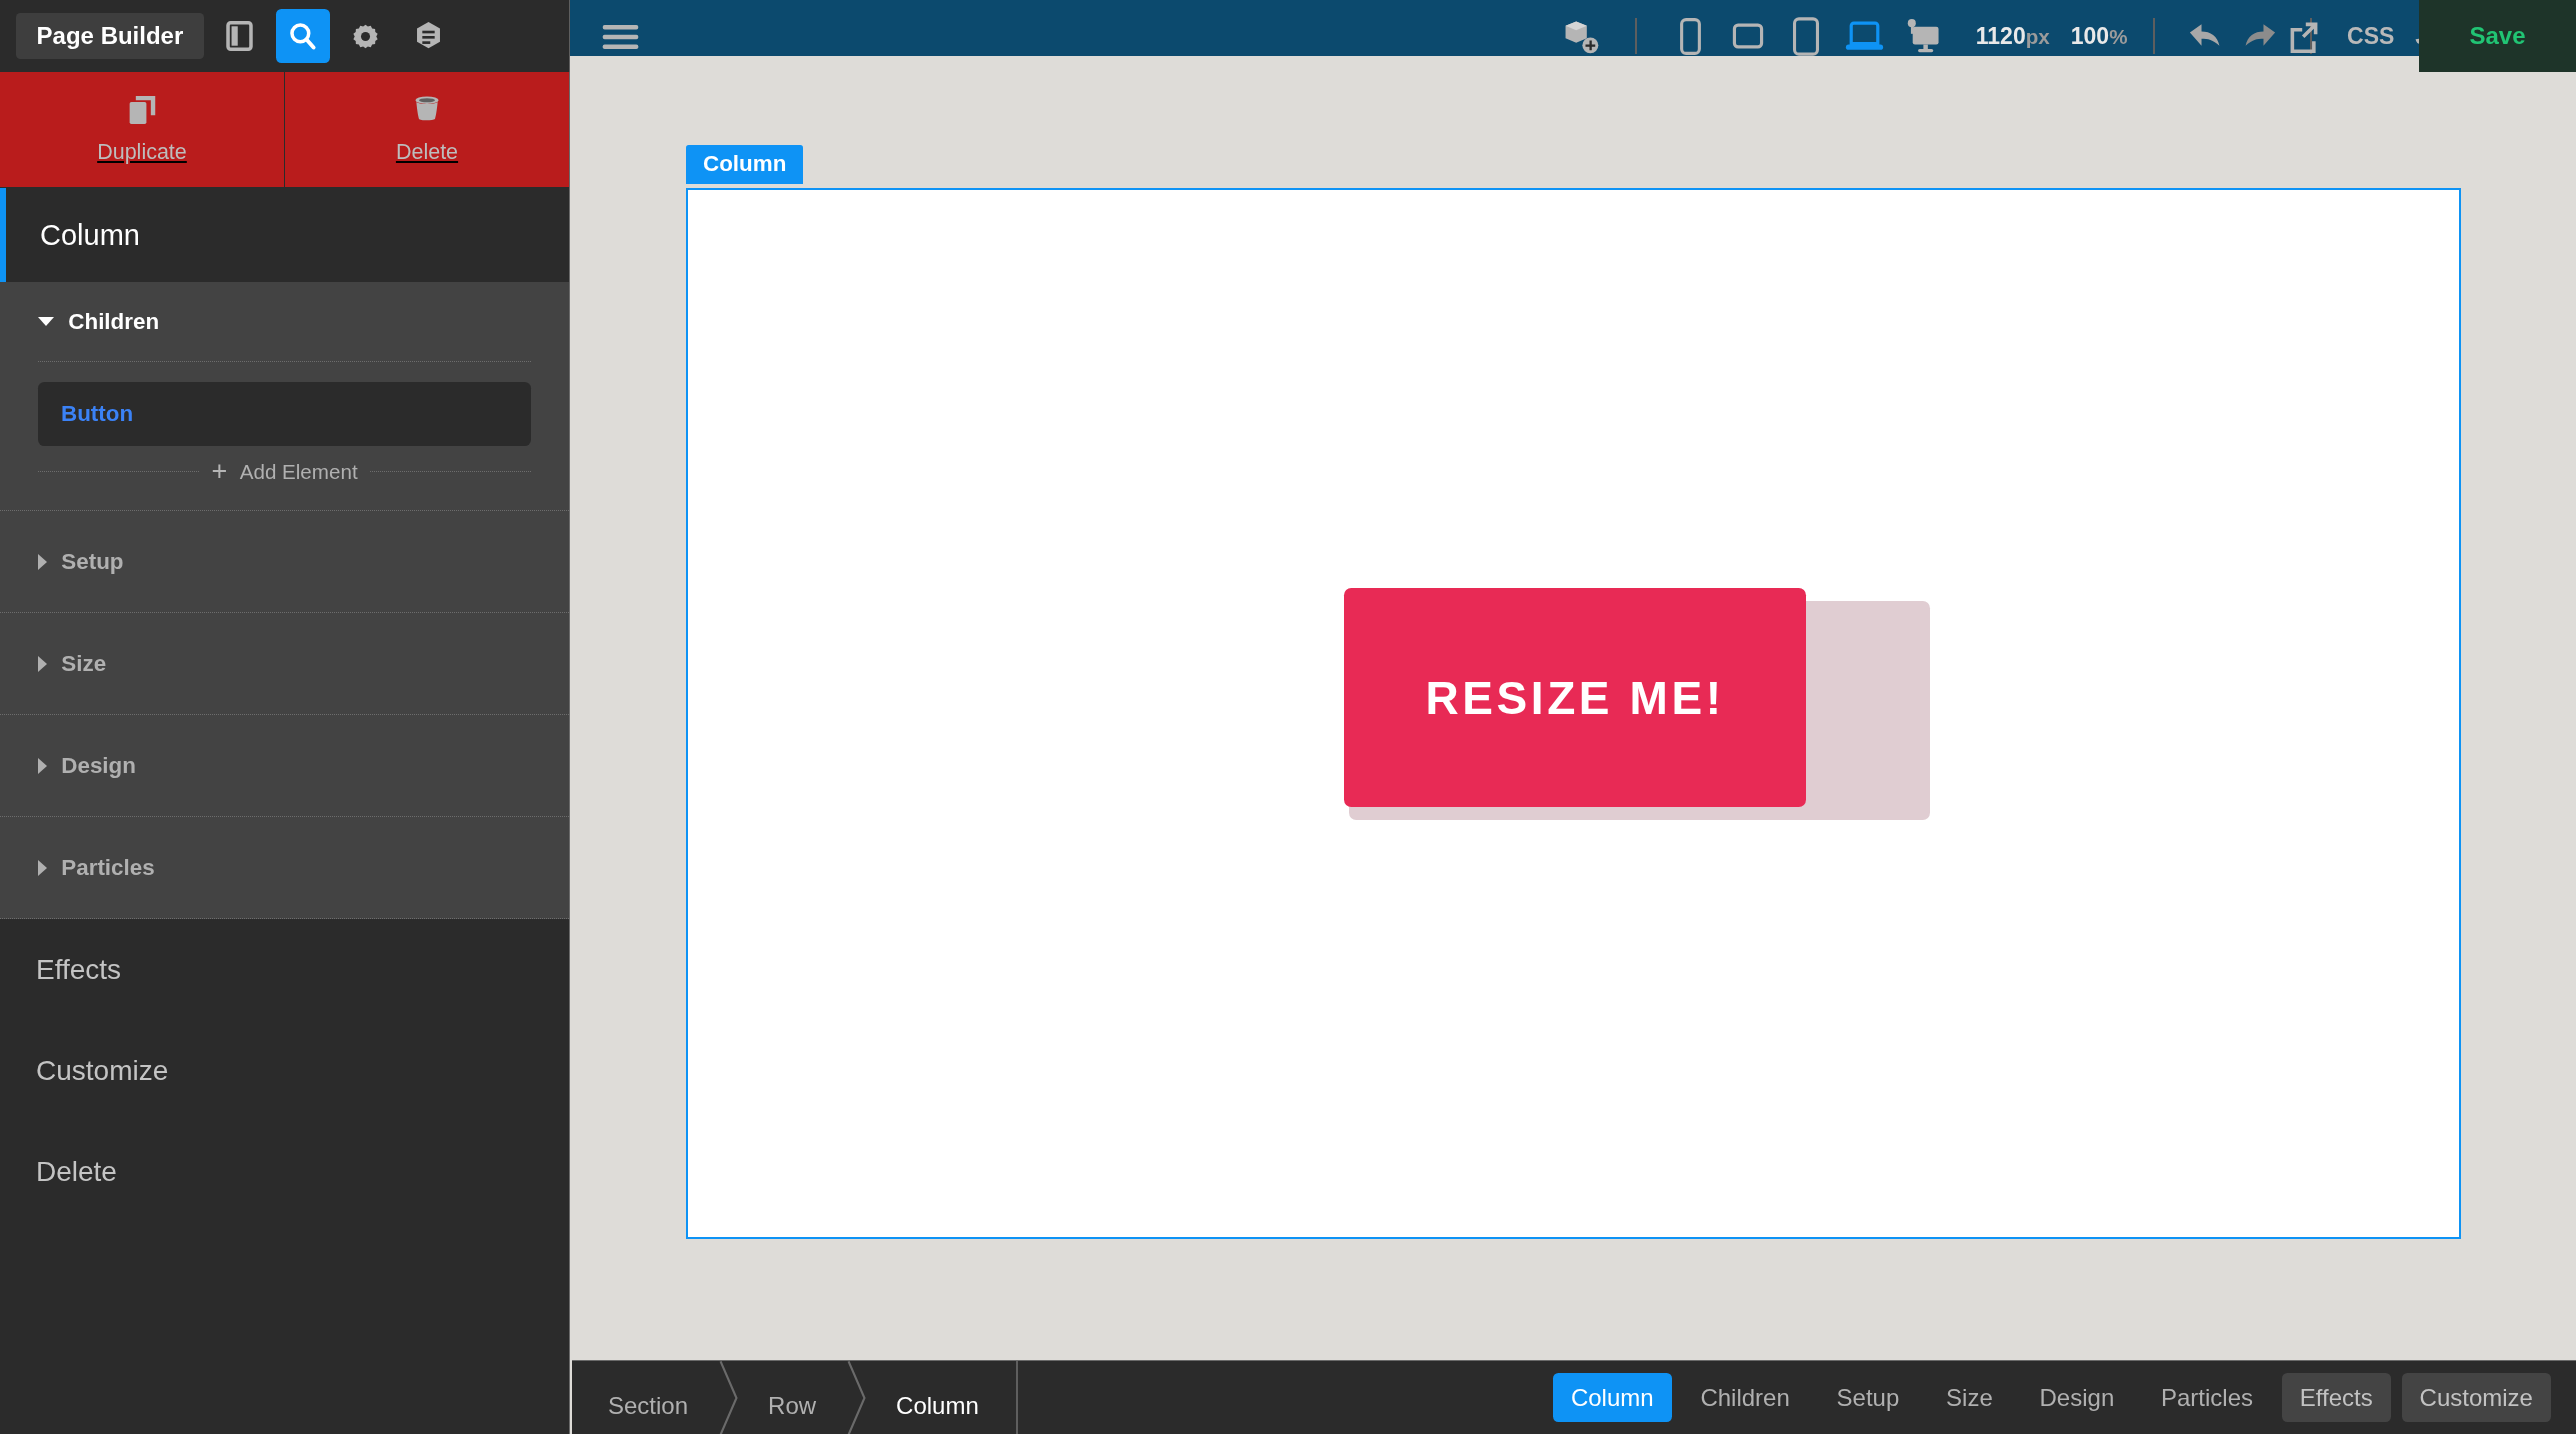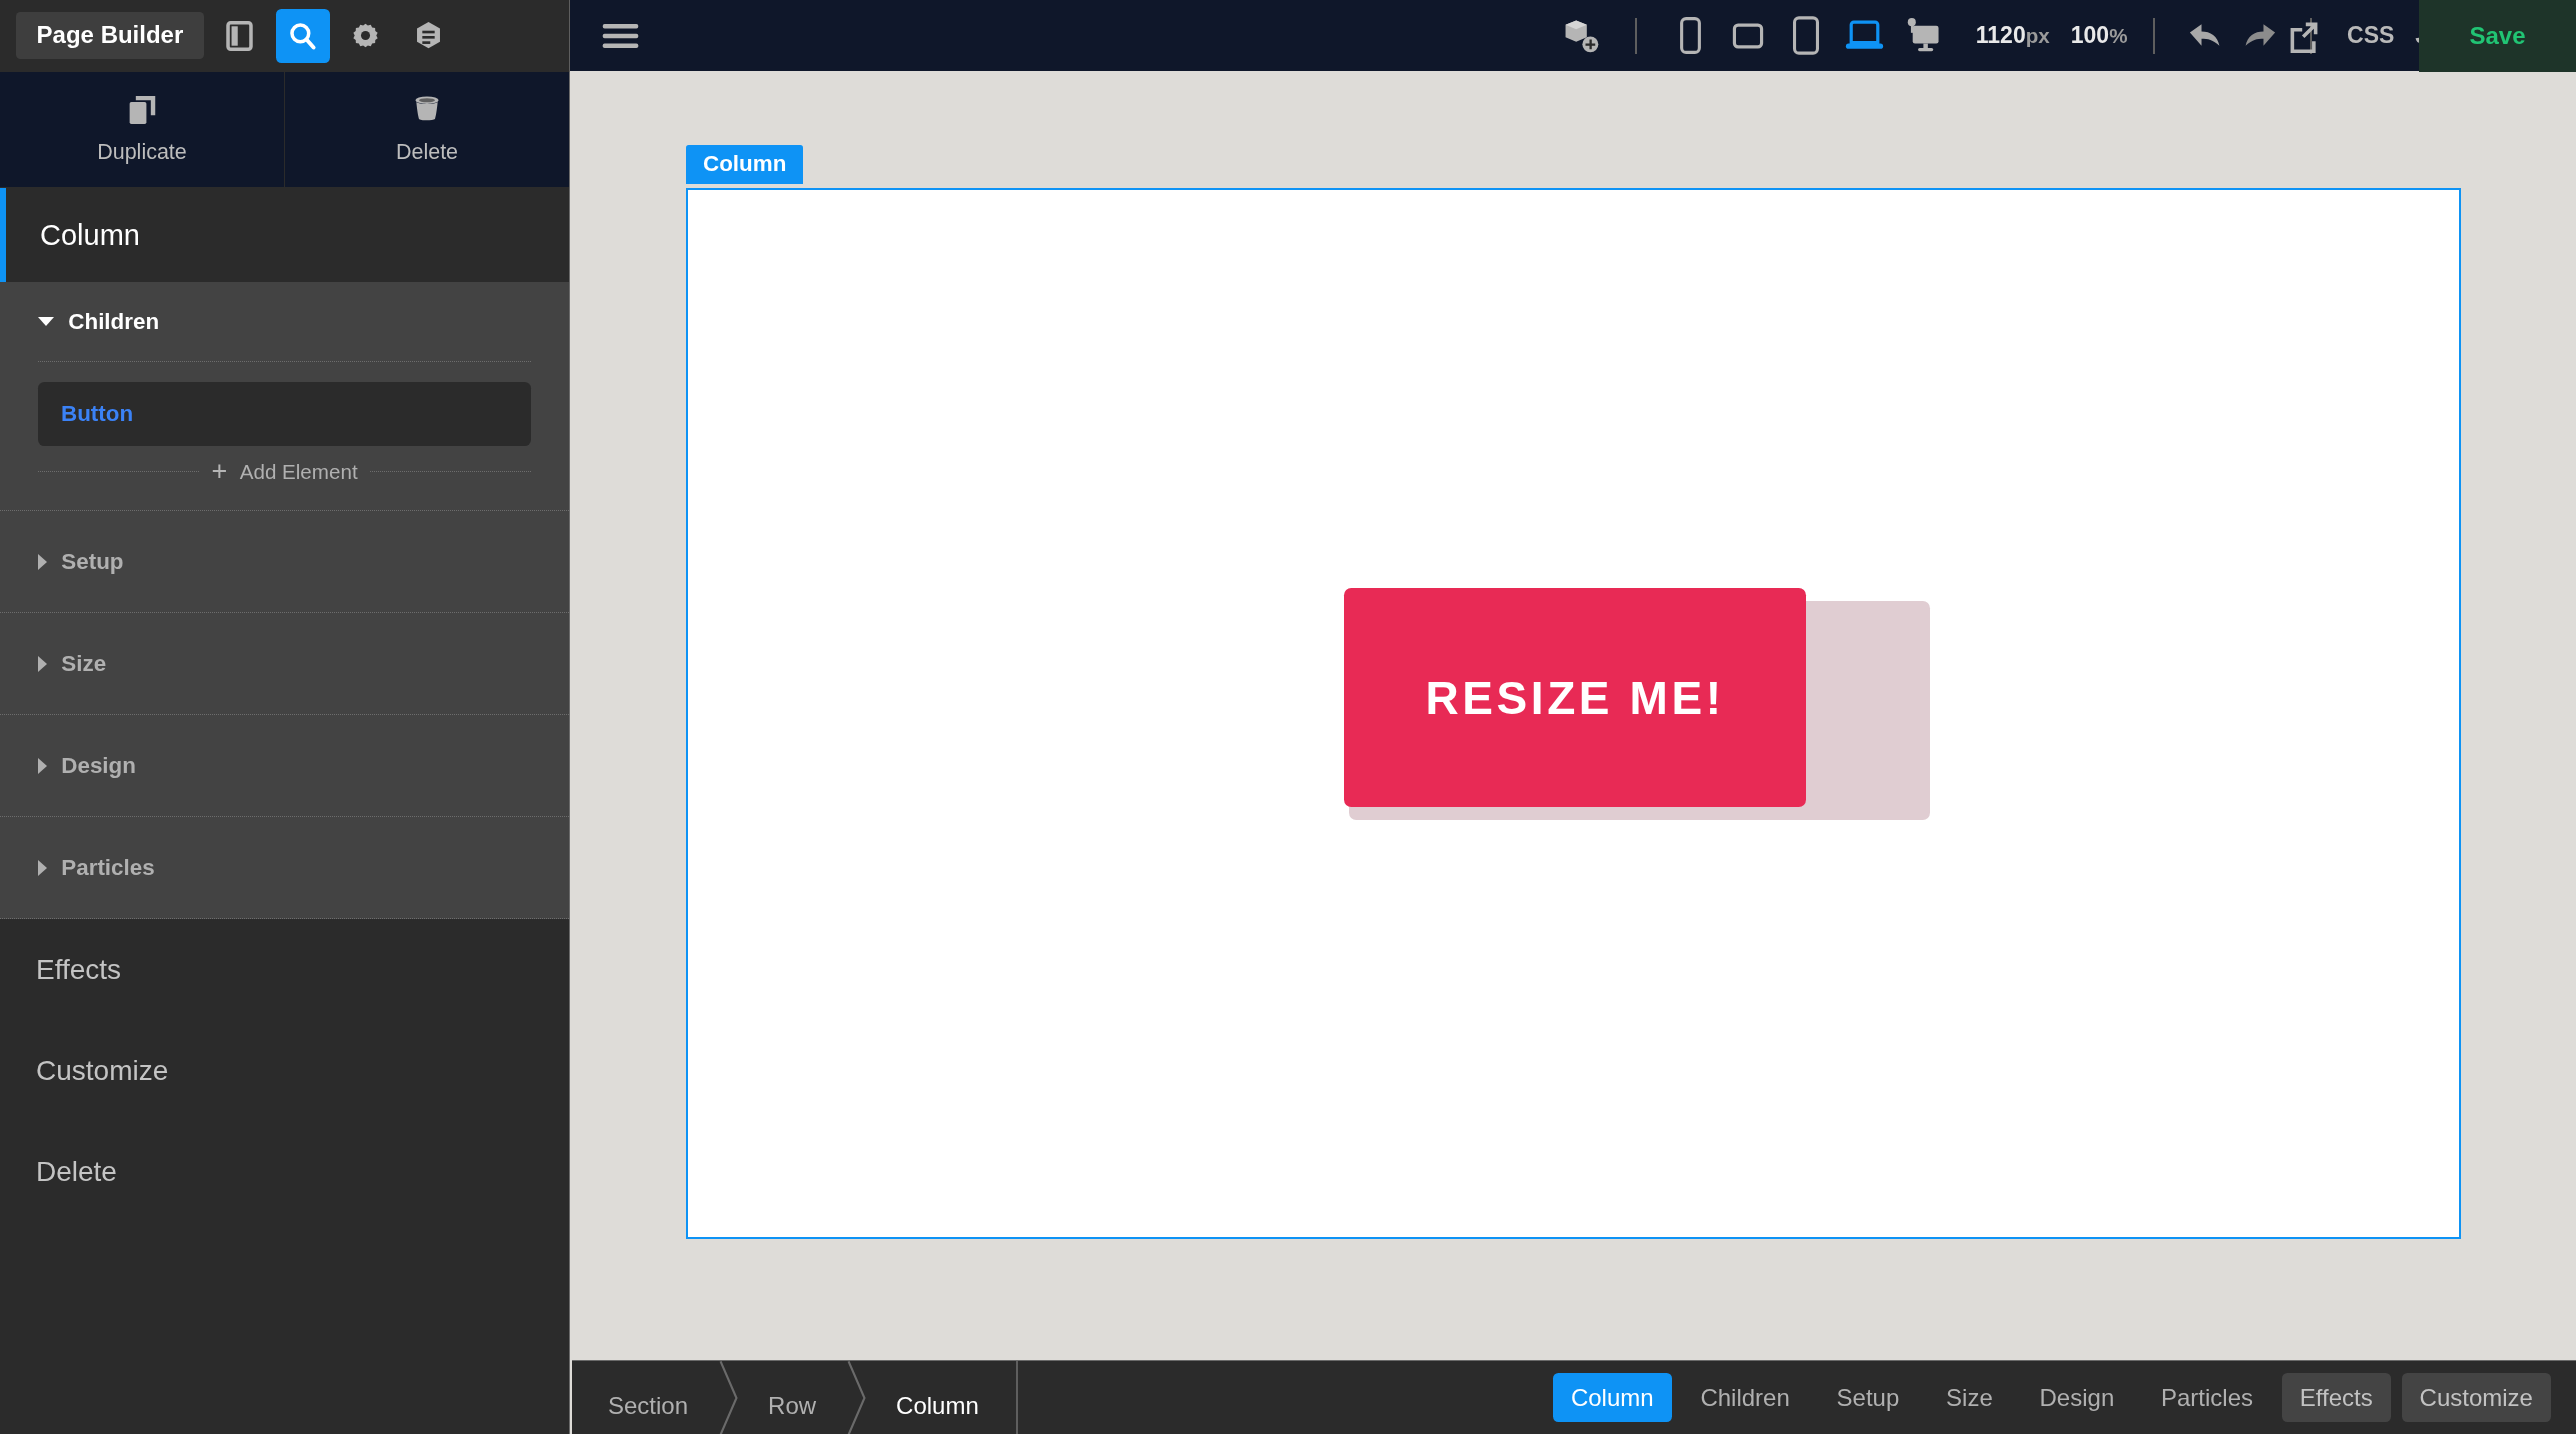--- a/index.html
+++ b/index.html
@@ -7,23 +7,23 @@
     width: 2576px; height: 1435px;
     overflow: hidden;
     background: #dedcd8;
     font-family: "Liberation Sans", sans-serif;
     -webkit-font-smoothing: antialiased;
   }
 
   
   .topbar {
     position: absolute; top: 0; left: 0;
-    width: 2576px; height: 71px;
-    background: #0f172a;
-    display: flex; align-items: center;
+    width: 2576px; height: 56px;
+    background: #0c4a6e;
+    display: flex; align-items: flex-start;
   }
   .topbar-left {
     width: 570px; height: 72px;
     display: flex; align-items: center;
     padding-left: 16px; gap: 9px;
     border-right: 1.8px solid #5e5e5e;
     background: #2b2b2b;
   }
   .pb-btn {
     background: #3e3e3e;
@@ -92,24 +92,25 @@
     width: 570px; height: 1362px;
     background: #2b2b2b;
     border-right: 1.8px solid #6a6a6a;
     overflow: hidden;
   }
   .dupdel {
     display: flex; height: 116px;
     border-bottom: 0.9px solid #2b2b2b;
   }
   .dupdel-cell {
-    flex: 1; background: #0f172a;
+    flex: 1; background: #b91c1c;
     display: flex; flex-direction: column;
     align-items: center; justify-content: center;
     gap: 10.7px;
+    text-decoration: underline;
   }
   .dupdel-cell + .dupdel-cell { border-left: 1.8px solid #2b2b2b; }
   .dupdel-label { color: #bdbdbd; font-size: 21.5px; }
 
   .panel-title {
     height: 94px;
     background: #2b2b2b;
     display: flex; align-items: center;
     padding-left: 34px;
     border-left: 6.3px solid #0e93f5;

